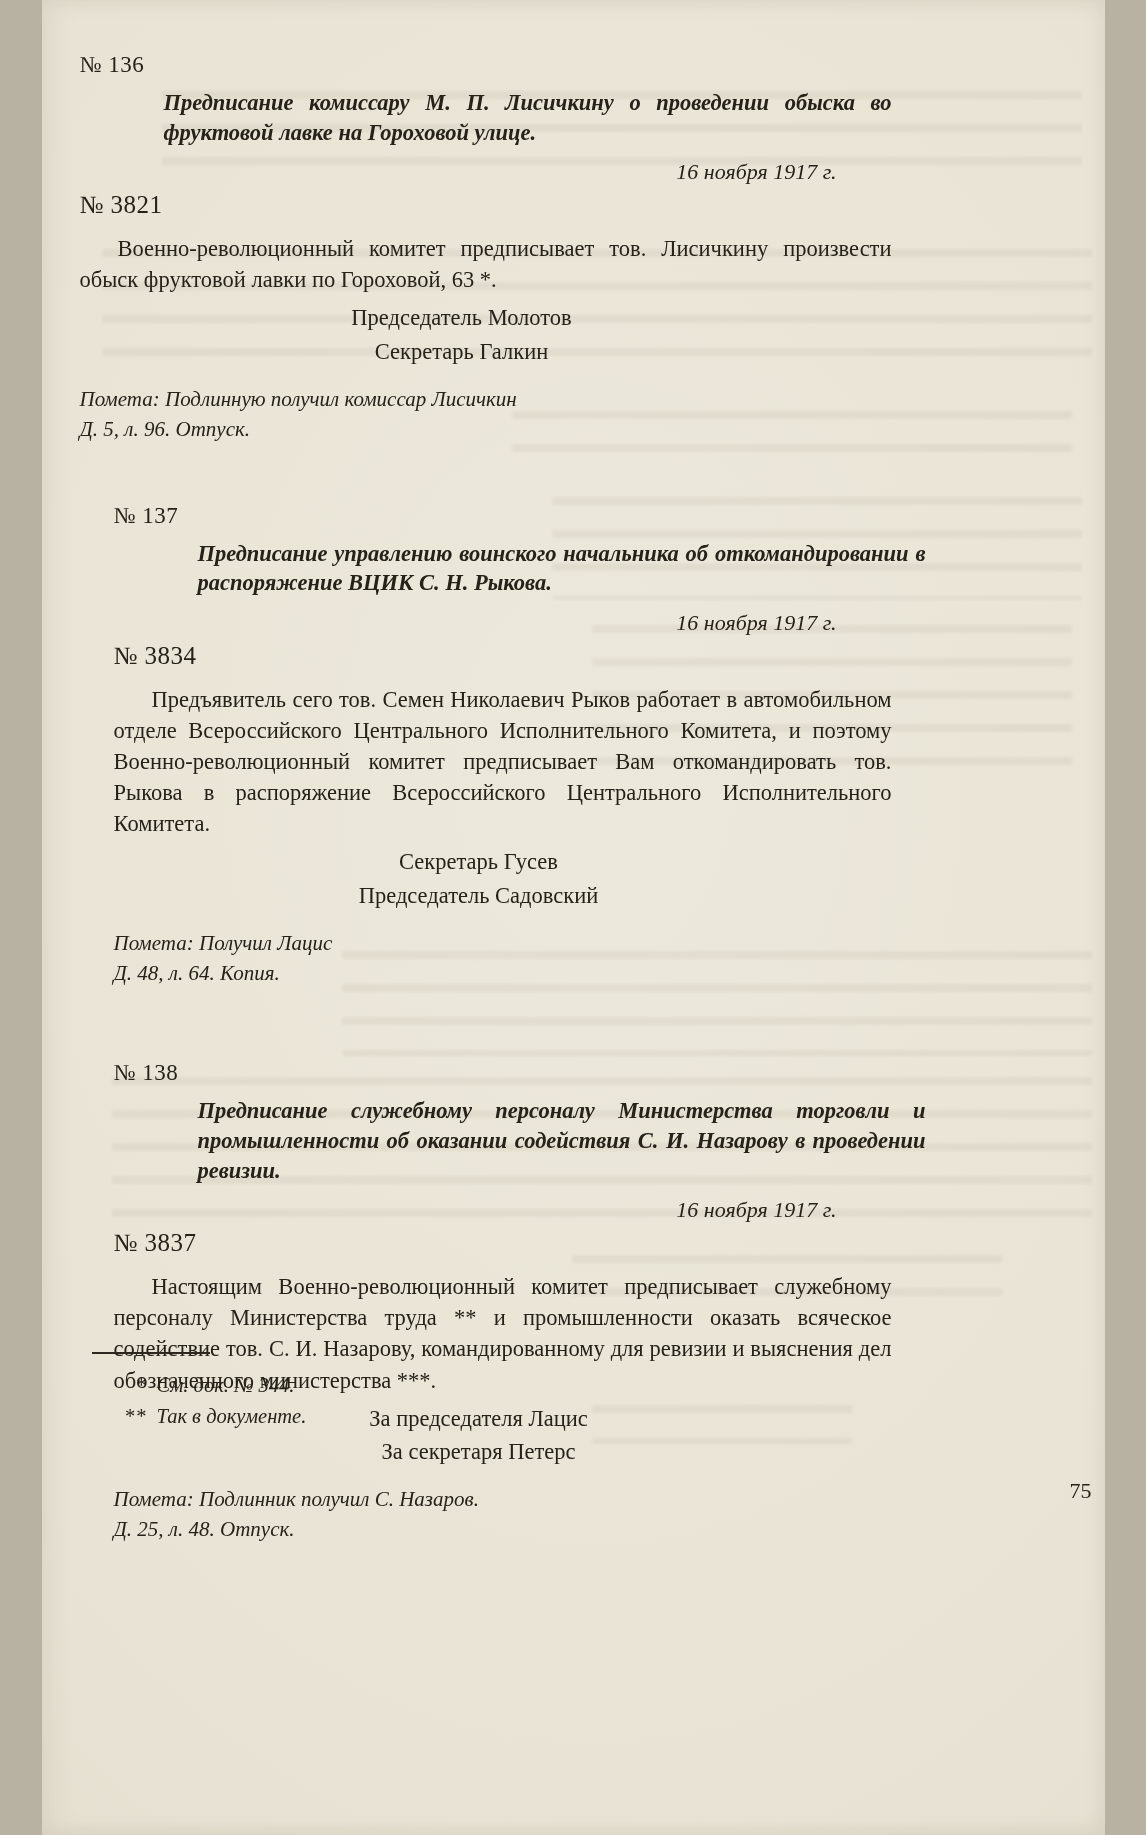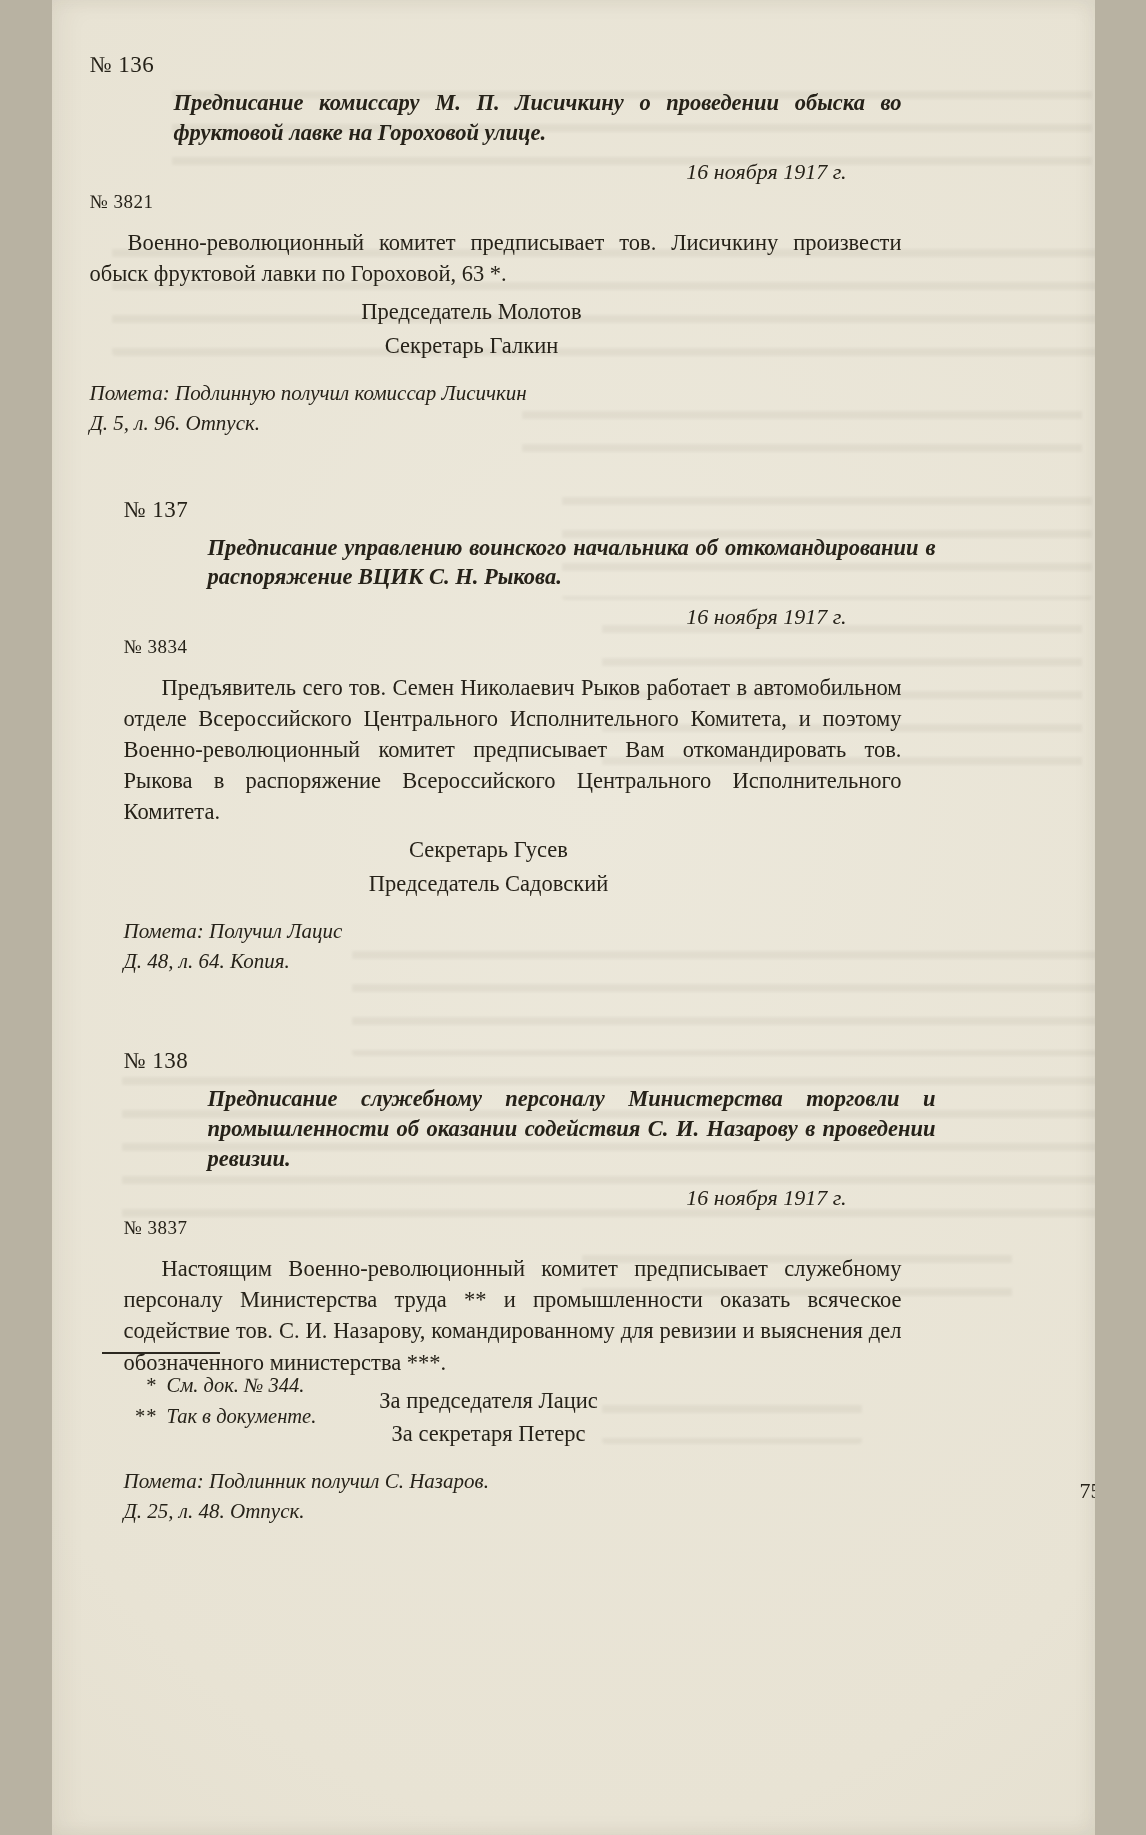--- a/index.html
+++ b/index.html
@@ -5,20 +5,21 @@
   html,body { margin:0; padding:0; background:#b8b2a2; }
   .page {
     position:relative;
     width:1043px; height:1835px;
     margin:0 auto;
     background: radial-gradient(130% 105% at 52% 42%, #ece8db 0%, #e8e3d4 55%, #ded8c7 100%);
     box-shadow: inset 10px 0 26px rgba(60,50,30,0.06), inset -6px 0 18px rgba(60,50,30,0.05);
     font-family:"Liberation Serif","DejaVu Serif",serif;
     color:#262219;
     overflow:hidden;
+    padding-left:20px;
   }
   
   .ghost {
     position:absolute;
     opacity:0.07;
     filter:blur(1.6px);
     background:repeating-linear-gradient(180deg, transparent 0 13px, #6b6450 13px 21px, transparent 21px 33px);
     border-radius:4px;
     pointer-events:none;
   }
@@ -48,21 +49,21 @@
     font-style:italic; font-weight:bold;
     font-size:22.5px; line-height:1.32;
     text-align:justify;
   }
   .doc-date {
     text-align:right; font-style:italic;
     font-size:22px; padding-right:55px;
     margin:12px 0 6px;
   }
   .ref-number {
-    font-size:19px; letter-spacing:0.5px;
+    font-size:25px; letter-spacing:0.5px;
     margin:6px 0 14px;
   }
   .body-par {
     font-size:22.5px; line-height:1.38;
     text-align:justify; text-indent:38px;
     margin:0;
   }
   .signatures {
     text-align:center; padding-right:48px;
     font-size:22.5px; line-height:1.5;

